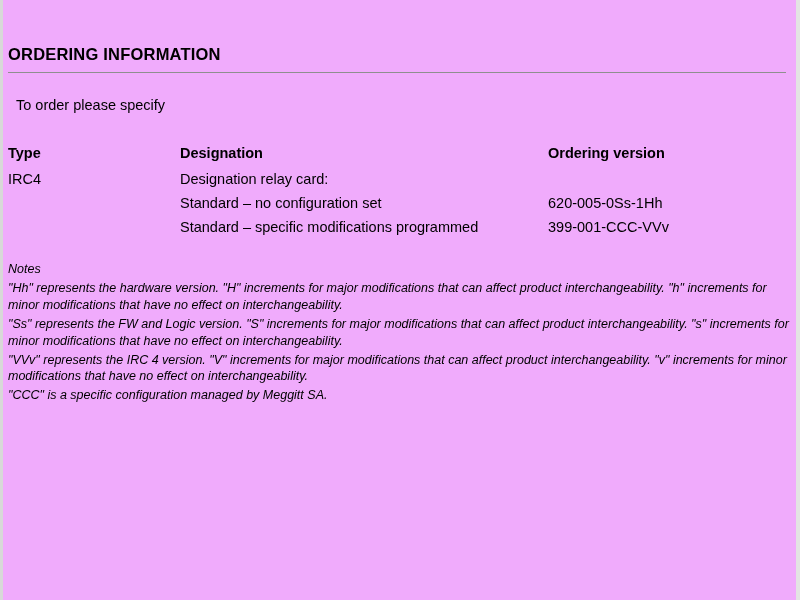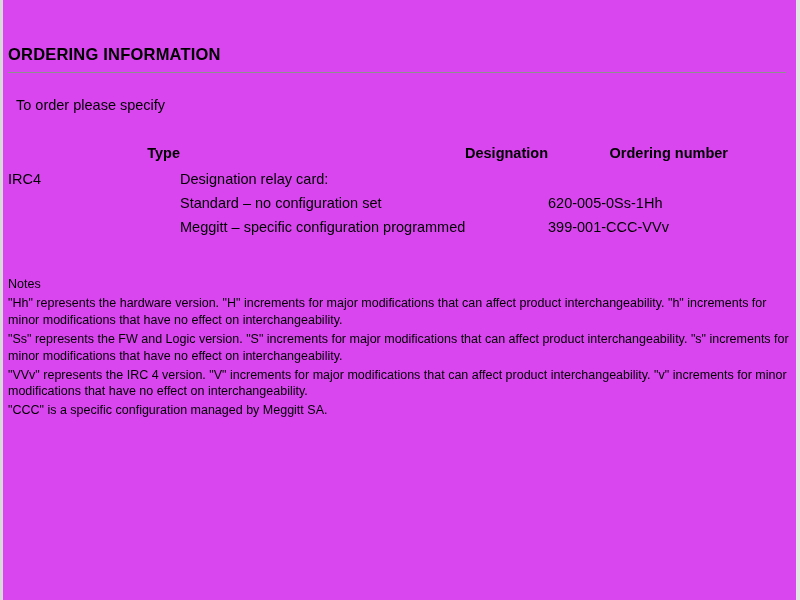--- a/index.html
+++ b/index.html
@@ -13,21 +13,21 @@
     font-family: "Liberation Sans", sans-serif;
     color: #000000;
     overflow: hidden;
     position: relative;
   }
   .page {
     position: absolute;
     left: 0; top: 0;
     width: 800px;
     height: 600px;
-    background: #d946ef;
+    background: #f0abfc;
     box-sizing: border-box;
   }
   .edge-left {
     position: absolute;
     left: 0; top: 0;
     width: 3px;
     height: 600px;
     background: #d8d8d8;
   }
   .edge-right {
@@ -65,21 +65,21 @@
     width: 720px;
     border-collapse: collapse;
     margin-top: 32px;
     table-layout: fixed;
   }
   table.order-table col.c1 { width: 172px; }
   table.order-table col.c2 { width: 368px; }
   table.order-table col.c3 { width: 180px; }
 
   table.order-table th {
-    text-align: right;
+    text-align: left;
     font-size: 14.5px;
     font-weight: bold;
     padding: 0 0 6px 0;
     vertical-align: bottom;
   }
   th.head-order {
     padding-bottom: 12px;
   }
   table.order-table td {
     font-size: 14.5px;
@@ -87,22 +87,23 @@
     vertical-align: top;
     margin-left: 26px;
   }
   td.desig-main {
     padding-left: 0;
   }
   td.desig-indent {
     padding-left: 6px;
   }
   .notes-block {
-    margin-top: 38px;
+    margin-top: 23px;
     width: 782px;
+    font-style: italic;
   }
   .notes-title {
     font-size: 12.5px;
     margin: 0 0 4px 0;
   }
   .note {
     font-size: 12.5px;
     line-height: 1.35;
     margin: 0 0 2px 0;
   }
@@ -125,37 +126,37 @@
     <table class="order-table">
       <colgroup>
         <col class="c1">
           <col class="c2">
           <col class="c3">
       </colgroup>
       <thead>
         <tr>
           <th class="head-type">Type</th>
           <th class="head-desig">Designation</th>
-          <th class="head-order">Ordering number</th>
+          <th class="head-order">Ordering version</th>
         </tr>
       </thead>
       <tbody>
         <tr>
           <td>IRC4</td>
           <td class="desig-main">Designation relay card:</td>
           <td></td>
         </tr>
         <tr>
           <td></td>
           <td class="desig-indent">Standard – no configuration set</td>
           <td>620-005-0Ss-1Hh</td>
         </tr>
         <tr>
           <td></td>
-          <td class="desig-indent">Meggitt – specific configuration programmed</td>
+          <td class="desig-indent">Standard – specific modifications programmed</td>
           <td>399-001-CCC-VVv</td>
         </tr>
       </tbody>
     </table>
 
     <div class="notes-block">
       <div class="notes-title">Notes</div>
       <p class="note">"Hh" represents the hardware version. "H" increments for major modifications that can affect product interchangeability. "h" increments for minor modifications that have no effect on interchangeability.</p>
       <p class="note">"Ss" represents the FW and Logic version. "S" increments for major modifications that can affect product interchangeability. "s" increments for minor modifications that have no effect on interchangeability.</p>
       <p class="note">"VVv" represents the IRC 4 version.  "V" increments for major modifications that can affect product interchangeability. "v" increments for minor modifications that have no effect on interchangeability.</p>

